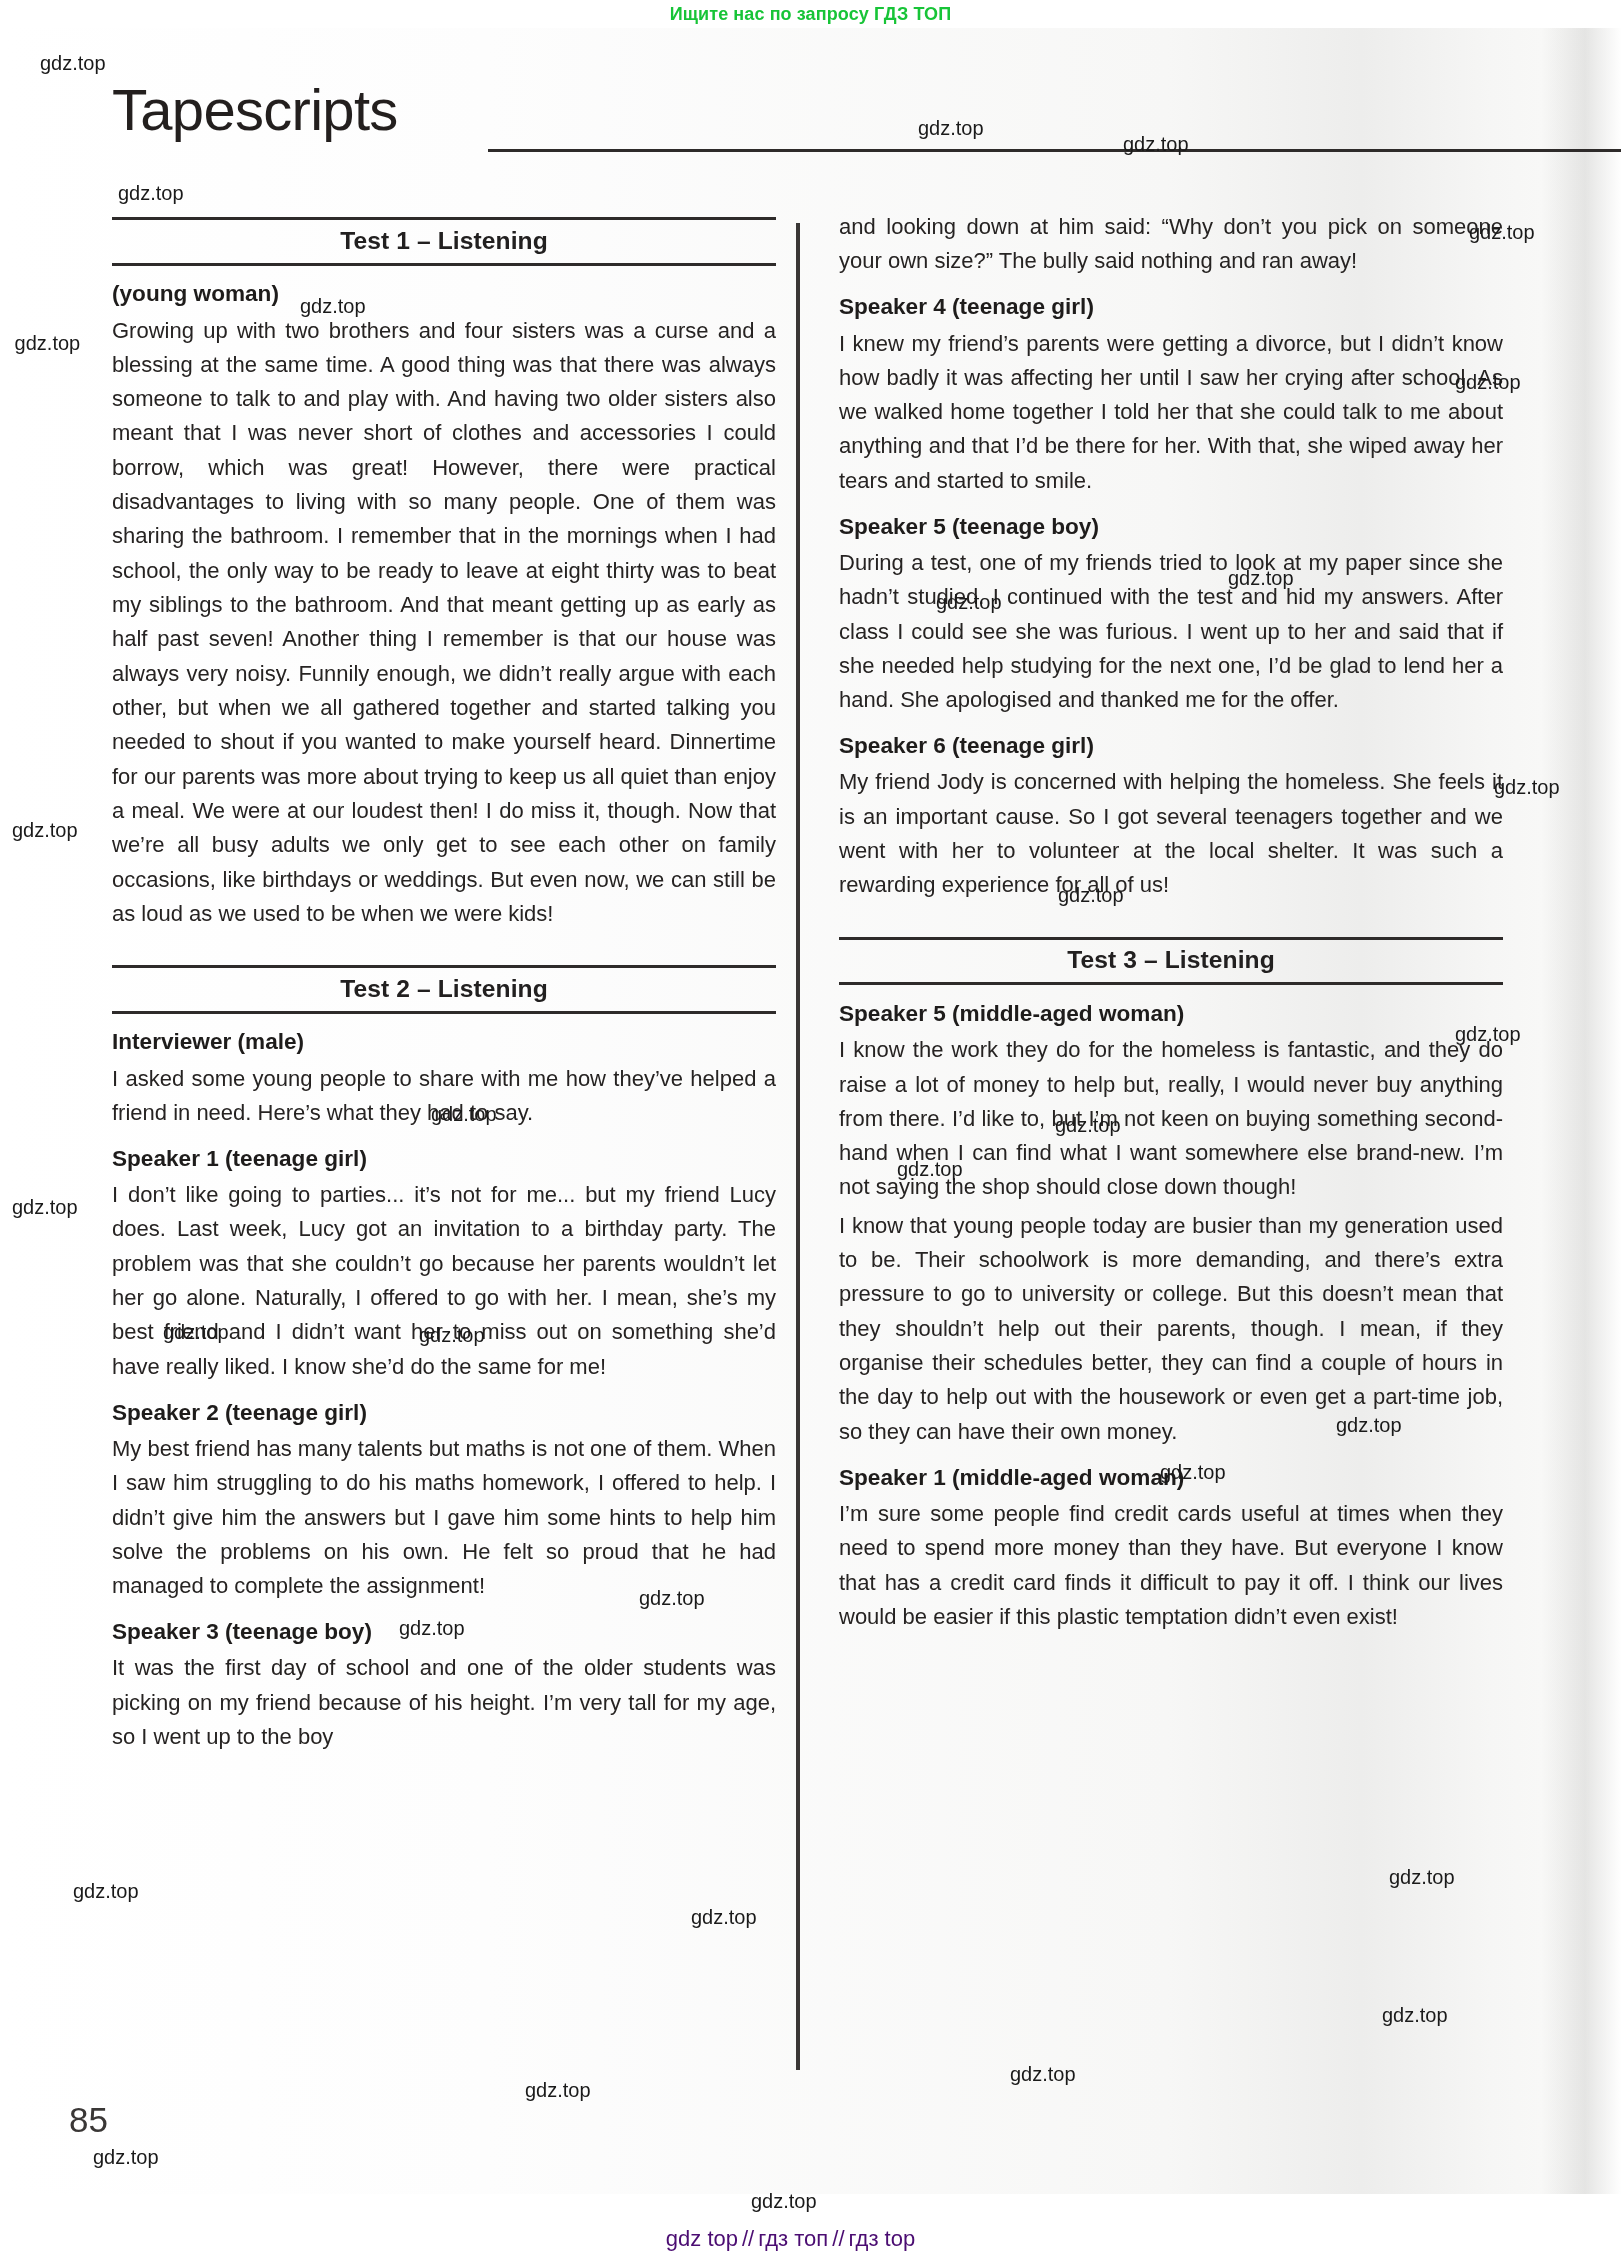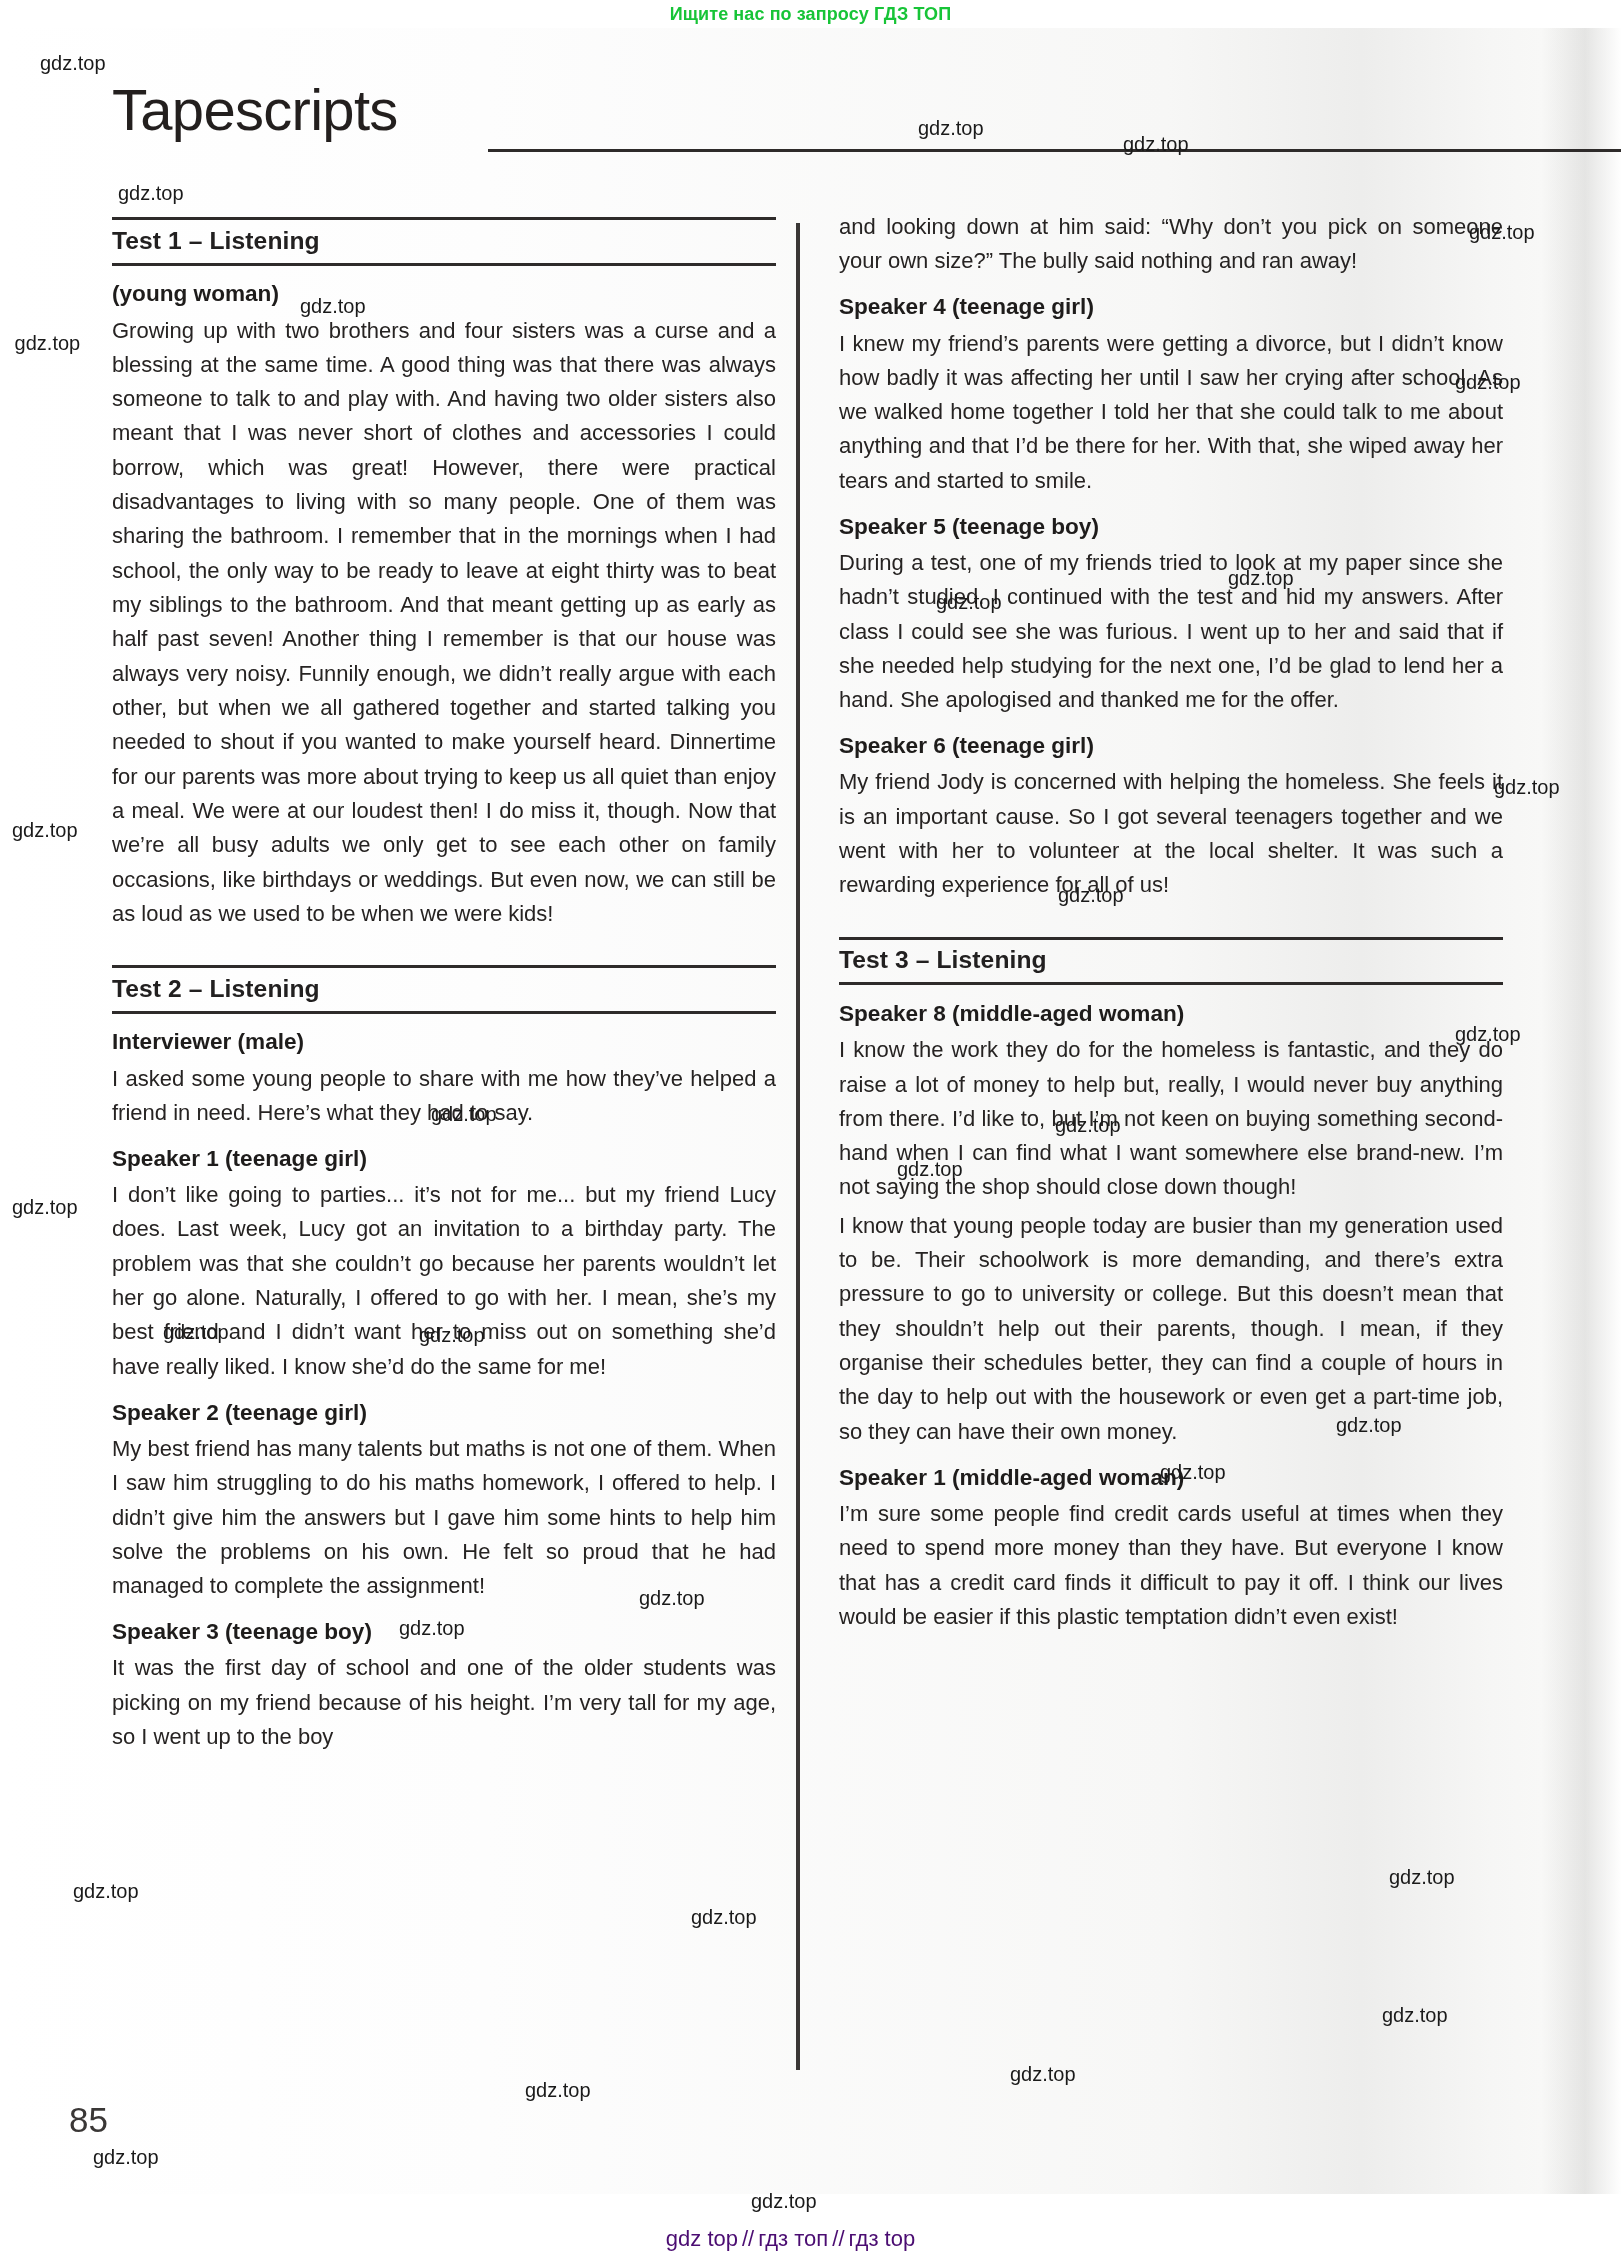--- a/index.html
+++ b/index.html
@@ -116,20 +116,21 @@
   }
   .col-left  { left: 112px; }
   .col-right { left: 839px; top: 210px; }
 
   
   .test-head {
     margin: 0 0 14.6px 0;
     padding: 6.6px 0 8px 0;
     border-top: 3.3px solid #2e2b2a;
     border-bottom: 3.3px solid #2e2b2a;
+    text-align: center;
     font-size: 24.6px;
     font-weight: 700;
     color: #222020;
     letter-spacing: 0.1px;
   }
   .test-head.tight { margin-top: 34px; }
 
   
   .speaker {
     font-size: 22.6px;
@@ -203,21 +204,21 @@
 
   <div class="col col-right" id="col-right">
       <div class="para">and looking down at him said: “Why don’t you pick on someone your own size?” The bully said nothing and ran away!</div>
       <div class="speaker">Speaker 4 (teenage girl)</div>
       <div class="para">I knew my friend’s parents were getting a divorce, but I didn’t know how badly it was affecting her until I saw her crying after school. As we walked home together I told her that she could talk to me about anything and that I’d be there for her. With that, she wiped away her tears and started to smile.</div>
       <div class="speaker">Speaker 5 (teenage boy)</div>
       <div class="para">During a test, one of my friends tried to look at my paper since she hadn’t studied. I continued with the test and hid my answers. After class I could see she was furious. I went up to her and said that if she needed help studying for the next one, I’d be glad to lend her a hand. She apologised and thanked me for the offer.</div>
       <div class="speaker">Speaker 6 (teenage girl)</div>
       <div class="para">My friend Jody is concerned with helping the homeless. She feels it is an important cause. So I got several teenagers together and we went with her to volunteer at the local shelter. It was such a rewarding experience for all of us!</div>
       <div class="test-head tight">Test 3 – Listening</div>
-      <div class="speaker">Speaker 8 (middle-aged woman)</div>
+      <div class="speaker">Speaker 5 (middle-aged woman)</div>
       <div class="para">I know the work they do for the homeless is fantastic, and they do raise a lot of money to help but, really, I would never buy anything from there. I’d like to, but I’m not keen on buying something second-hand when I can find what I want somewhere else brand-new. I’m not saying the shop should close down though!</div>
       <div class="para">I know that young people today are busier than my generation used to be. Their schoolwork is more demanding, and there’s extra pressure to go to university or college. But this doesn’t mean that they shouldn’t help out their parents, though. I mean, if they organise their schedules better, they can find a couple of hours in the day to help out with the housework or even get a part-time job, so they can have their own money.</div>
       <div class="speaker">Speaker 1 (middle-aged woman)</div>
       <div class="para">I’m sure some people find credit cards useful at times when they need to spend more money than they have. But everyone I know that has a credit card finds it difficult to pay it off. I think our lives would be easier if this plastic temptation didn’t even exist!</div>
     </div>
 
   <div class="page-num">85</div>
 
   <div id="wm-layer">
       <div class="wm" style="left: 40px; top: 52px; font-size: 20px;">gdz.top</div>

